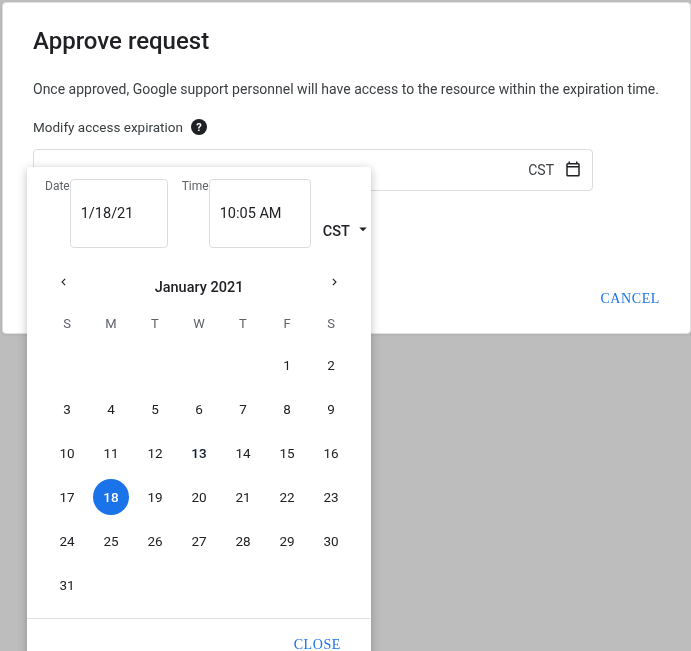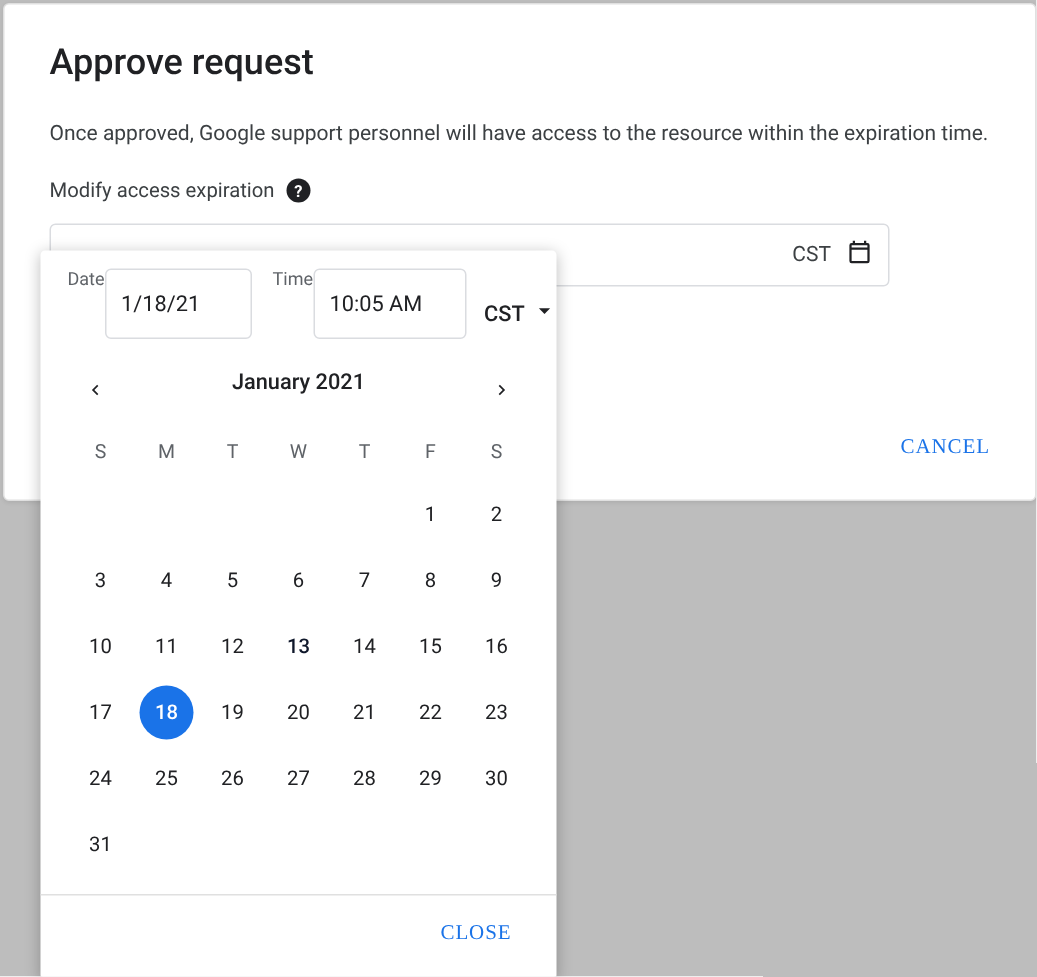--- a/index.html
+++ b/index.html
@@ -120,41 +120,41 @@
     .dp-field { display: flex; flex-direction: row; flex: 0 0 auto; }
     .dp-field-label {
       font-size: 12px;
       color: #5f6368;
       margin-bottom: 2px;
       padding-left: 2px;
     }
     .dp-input {
       border: 1px solid #dadce0;
       border-radius: 4px;
-      padding: 14px 10px;
+      padding: 25px 10px;
       font-size: 14.5px;
       color: #202124;
       width: 98px;
       font-family: inherit;
     }
     .dp-input.time { width: 102px; }
     .dp-tz {
       display: flex;
       align-items: center;
       gap: 4px;
       font-size: 14.5px;
       font-weight: 500;
       color: #202124;
       padding-bottom: 6px;
     }
     .chev-down svg { width: 18px; height: 18px; fill: #202124; }
 
     .dp-monthrow {
       display: flex;
-      align-items: flex-start;
+      align-items: flex-end;
       justify-content: space-between;
       padding: 14px 22px 6px 22px;
     }
     .nav-btn {
       width: 28px; height: 28px;
       display: flex;
       align-items: center;
       justify-content: center;
       cursor: pointer;
       background: none;

